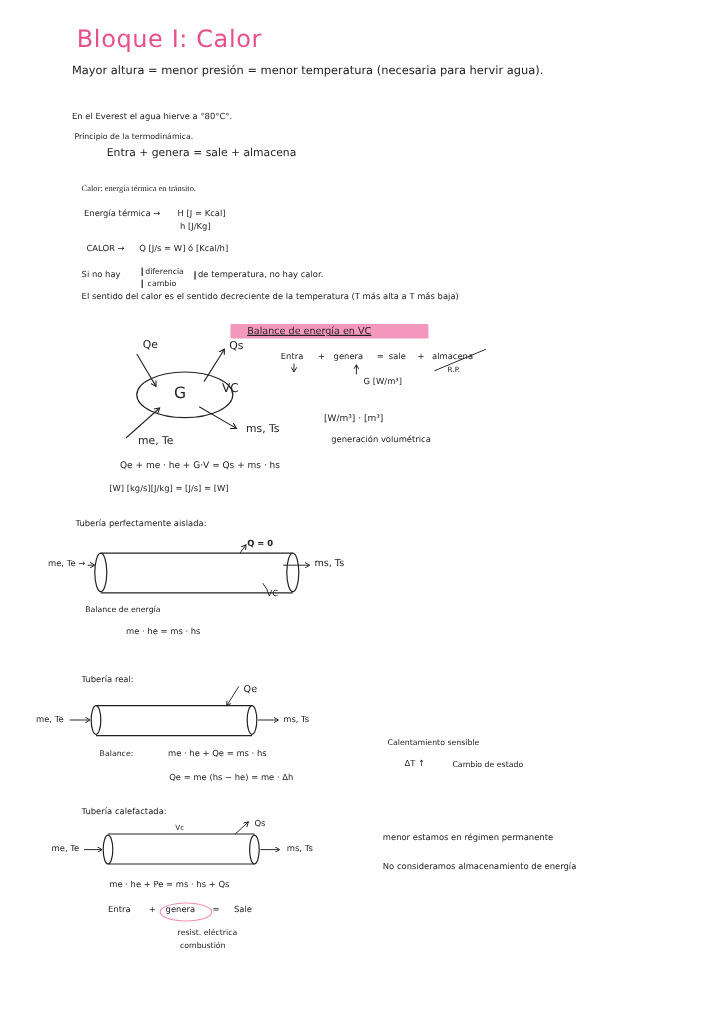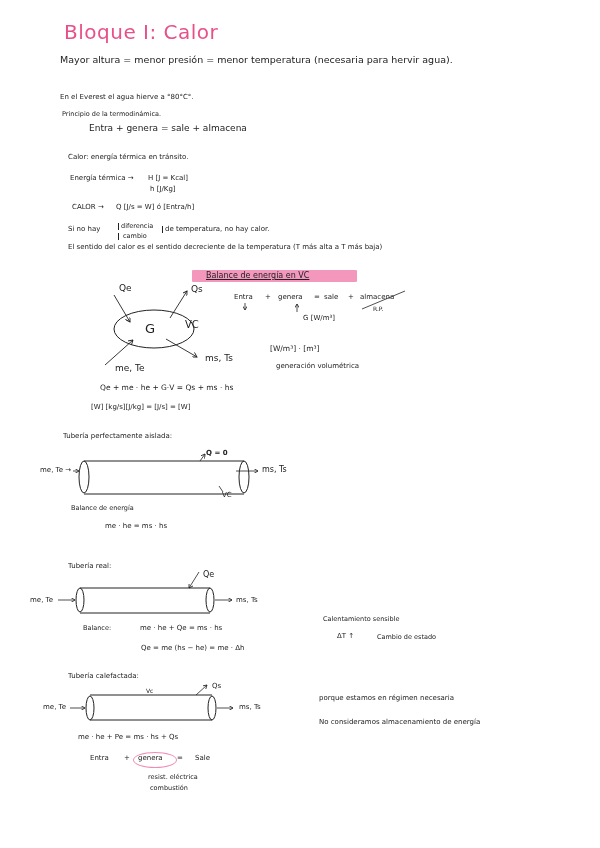--- a/index.html
+++ b/index.html
@@ -20,26 +20,26 @@
 </head>
 <body>
 
 <div class="title">Bloque I: Calor</div>
 
 <div class="t t-md" style="left:60px;top:55px;text-align:right;">Mayor altura = menor presión = menor temperatura (necesaria para hervir agua).</div>
 <div class="t t-sm" style="left:60px;top:94px;">En el Everest el agua hierve a °80°C°.</div>
 <div class="t t-sm" style="left:62px;top:111px;font-size:6.5px;">Principio de la termodinámica.</div>
 <div class="t" style="left:64px;top:124px;font-size:9px;margin-left:25px;">Entra + genera = sale + almacena</div>
 
-<div class="t t-sm" style="left:68px;top:154px;">Calor: energía térmica en tránsito.</div>
+<div class="t t-sm" style="left:68px;top:154px;font-family:Liberation Serif, serif;">Calor: energía térmica en tránsito.</div>
 <div class="t t-sm" style="left:70px;top:175px;">Energía térmica →</div>
 <div class="t t-sm" style="left:148px;top:175px;">H [J = Kcal]</div>
 <div class="t t-sm" style="left:150px;top:186px;">h [J/Kg]</div>
 <div class="t t-sm" style="left:72px;top:204px;">CALOR →</div>
-<div class="t t-sm" style="left:116px;top:204px;">Q [J/s = W] ó [Entra/h]</div>
+<div class="t t-sm" style="left:116px;top:204px;">Q [J/s = W] ó [Kcal/h]</div>
 <div class="t t-sm" style="left:68px;top:226px;">Si no hay</div>
 <div class="t t-sm" style="left:118px;top:223px;font-size:6.5px;border-left:1px solid #222;padding-left:2px;">diferencia</div>
 <div class="t t-sm" style="left:118px;top:233px;font-size:6.5px;border-left:1px solid #222;padding-left:4px;">cambio</div>
 <div class="t t-sm" style="left:162px;top:226px;border-left:1px solid #222;padding-left:2px;">de temperatura, no hay calor.</div>
 <div class="t t-sm" style="left:68px;top:244px;">El sentido del calor es el sentido decreciente de la temperatura (T más alta a T más baja)</div>
 
 <div class="hl"></div>
 <div class="hl-text">Balance de energía en VC</div>
 
 <svg width="600" height="848">
@@ -121,28 +121,28 @@
 <div class="t t-sm" style="left:30px;top:597px;">me, Te</div>
 <div class="t t-sm" style="left:236px;top:597px;">ms, Ts</div>
 <div class="t t-sm" style="left:83px;top:625px;font-size:6.5px;">Balance:</div>
 <div class="t t-sm" style="left:140px;top:625px;">me · he + Qe = ms · hs</div>
 <div class="t t-sm" style="left:141px;top:645px;">Qe = me (hs − he) = me · Δh</div>
 
 <div class="t t-sm" style="left:323px;top:616px;font-size:6.5px;">Calentamiento sensible</div>
 <div class="t t-sm" style="left:337px;top:633px;">ΔT ↑</div>
 <div class="t t-sm" style="left:377px;top:634px;font-size:6.5px;">Cambio de estado</div>
 <div class="t t-sm" style="left:319px;top:685px;font-size:7px;margin-top:34px;">No consideramos almacenamiento de energía</div>
-<div class="t t-sm" style="left:319px;top:695px;font-size:7px;">porque estamos en régimen necesaria</div>
+<div class="t t-sm" style="left:319px;top:695px;font-size:7px;">menor estamos en régimen permanente</div>
 
 <div class="t t-sm" style="left:68px;top:673px;">Tubería calefactada:</div>
 <div class="t t-sm" style="left:146px;top:688px;font-size:6px;">Vc</div>
 <div class="t t-sm" style="left:212px;top:683px;">Qs</div>
 <div class="t t-sm" style="left:43px;top:704px;">me, Te</div>
 <div class="t t-sm" style="left:239px;top:704px;">ms, Ts</div>
-<div class="t t-sm" style="left:78px;top:734px;">me · he + Pe = ms · hs + Qs</div>
+<div class="t t-sm" style="left:91px;top:734px;">me · he + Pe = ms · hs + Qs</div>
 <div class="t t-sm" style="left:90px;top:755px;">Entra</div>
 <div class="t t-sm" style="left:124px;top:755px;">+</div>
 <div class="circled"></div>
 <div class="t t-sm" style="left:138px;top:755px;">genera</div>
 <div class="t t-sm" style="left:177px;top:755px;">=</div>
 <div class="t t-sm" style="left:195px;top:755px;">Sale</div>
 <div class="t t-sm" style="left:148px;top:774px;font-size:6.5px;">resist. eléctrica</div>
 <div class="t t-sm" style="left:150px;top:785px;font-size:6.5px;">combustión</div>
 
 </body></html>

